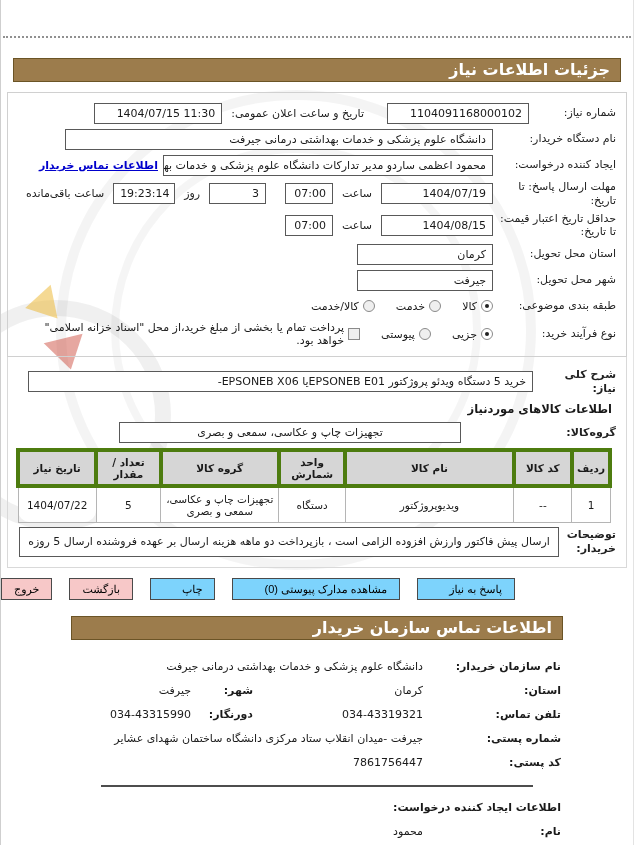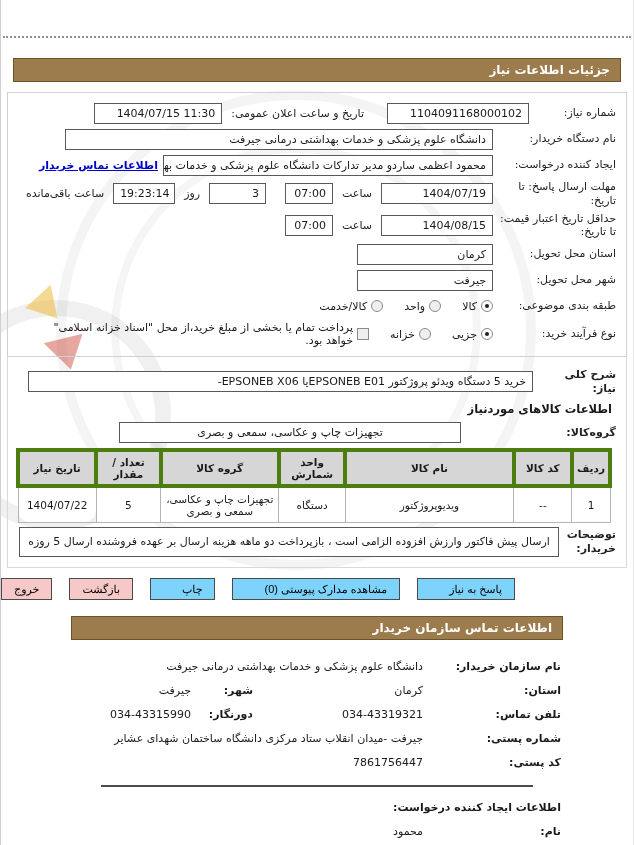--- a/index.html
+++ b/index.html
@@ -18,21 +18,21 @@
     border-bottom:30px solid rgba(235,180,40,0.5); transform:rotate(18deg); }
   .wm-tri-red { left:46px; top:338px; width:0; height:0;
     border-left:20px solid transparent; border-right:20px solid transparent;
     border-top:32px solid rgba(200,60,45,0.45); transform:rotate(-14deg); }
 
   .content { position:relative; z-index:1; }
 
   
   .top-space { height:38px; border-bottom:2px dotted #909090; margin:0 2px; }
   .brown-bar { background:#9c7c4c; border:1px solid #6b5426; color:#fff; font-weight:bold;
-    font-size:12px; height:24px; line-height:22px; padding:0 10px; }
+    font-size:16px; height:24px; line-height:22px; padding:0 10px; }
   .bar-need { margin:20px 12px 10px 12px; }
   .bar-contact { margin:16px 70px 0 70px; }
 
   
   .fieldset { border:1px solid #d0d0d0; margin:0 6px; padding:5px 4px; background:transparent; }
   .fieldset2 { border:1px solid #d9d9d9; border-top:none; margin:0 6px; padding:7px 4px 6px 4px; }
 
   .frow { display:flex; align-items:center; margin:4px 6px; gap:5px; min-height:22px; }
   .lbl { width:118px; flex-shrink:0; color:#222; line-height:1.25; }
   .lbl-sm { flex-shrink:0; color:#222; padding:0 4px;text-align:center; }
@@ -147,37 +147,37 @@
       </div>
 
       <div class="frow">
         <span class="lbl">طبقه بندی موضوعی:</span>
         <span class="opt">
           <span class="radio sel"></span>
           <span>کالا</span>
         </span>
         <span class="opt">
           <span class="radio"></span>
-          <span>واحد</span>
+          <span>خدمت</span>
         </span>
         <span class="opt">
           <span class="radio"></span>
           <span>کالا/خدمت</span>
         </span>
       </div>
 
       <div class="frow">
         <span class="lbl">نوع فرآیند خرید:</span>
         <span class="opt">
           <span class="radio sel"></span>
           <span>جزیی</span>
         </span>
         <span class="opt">
           <span class="radio"></span>
-          <span>خزانه</span>
+          <span>پیوستی</span>
         </span>
         <span class="opt">
           <span class="checkbox"></span>
           <span>پرداخت تمام یا بخشی از مبلغ خرید،از محل "اسناد خزانه اسلامی" خواهد بود.</span>
         </span>
       </div>
 
     </div>
 
     <div class="fieldset2">

